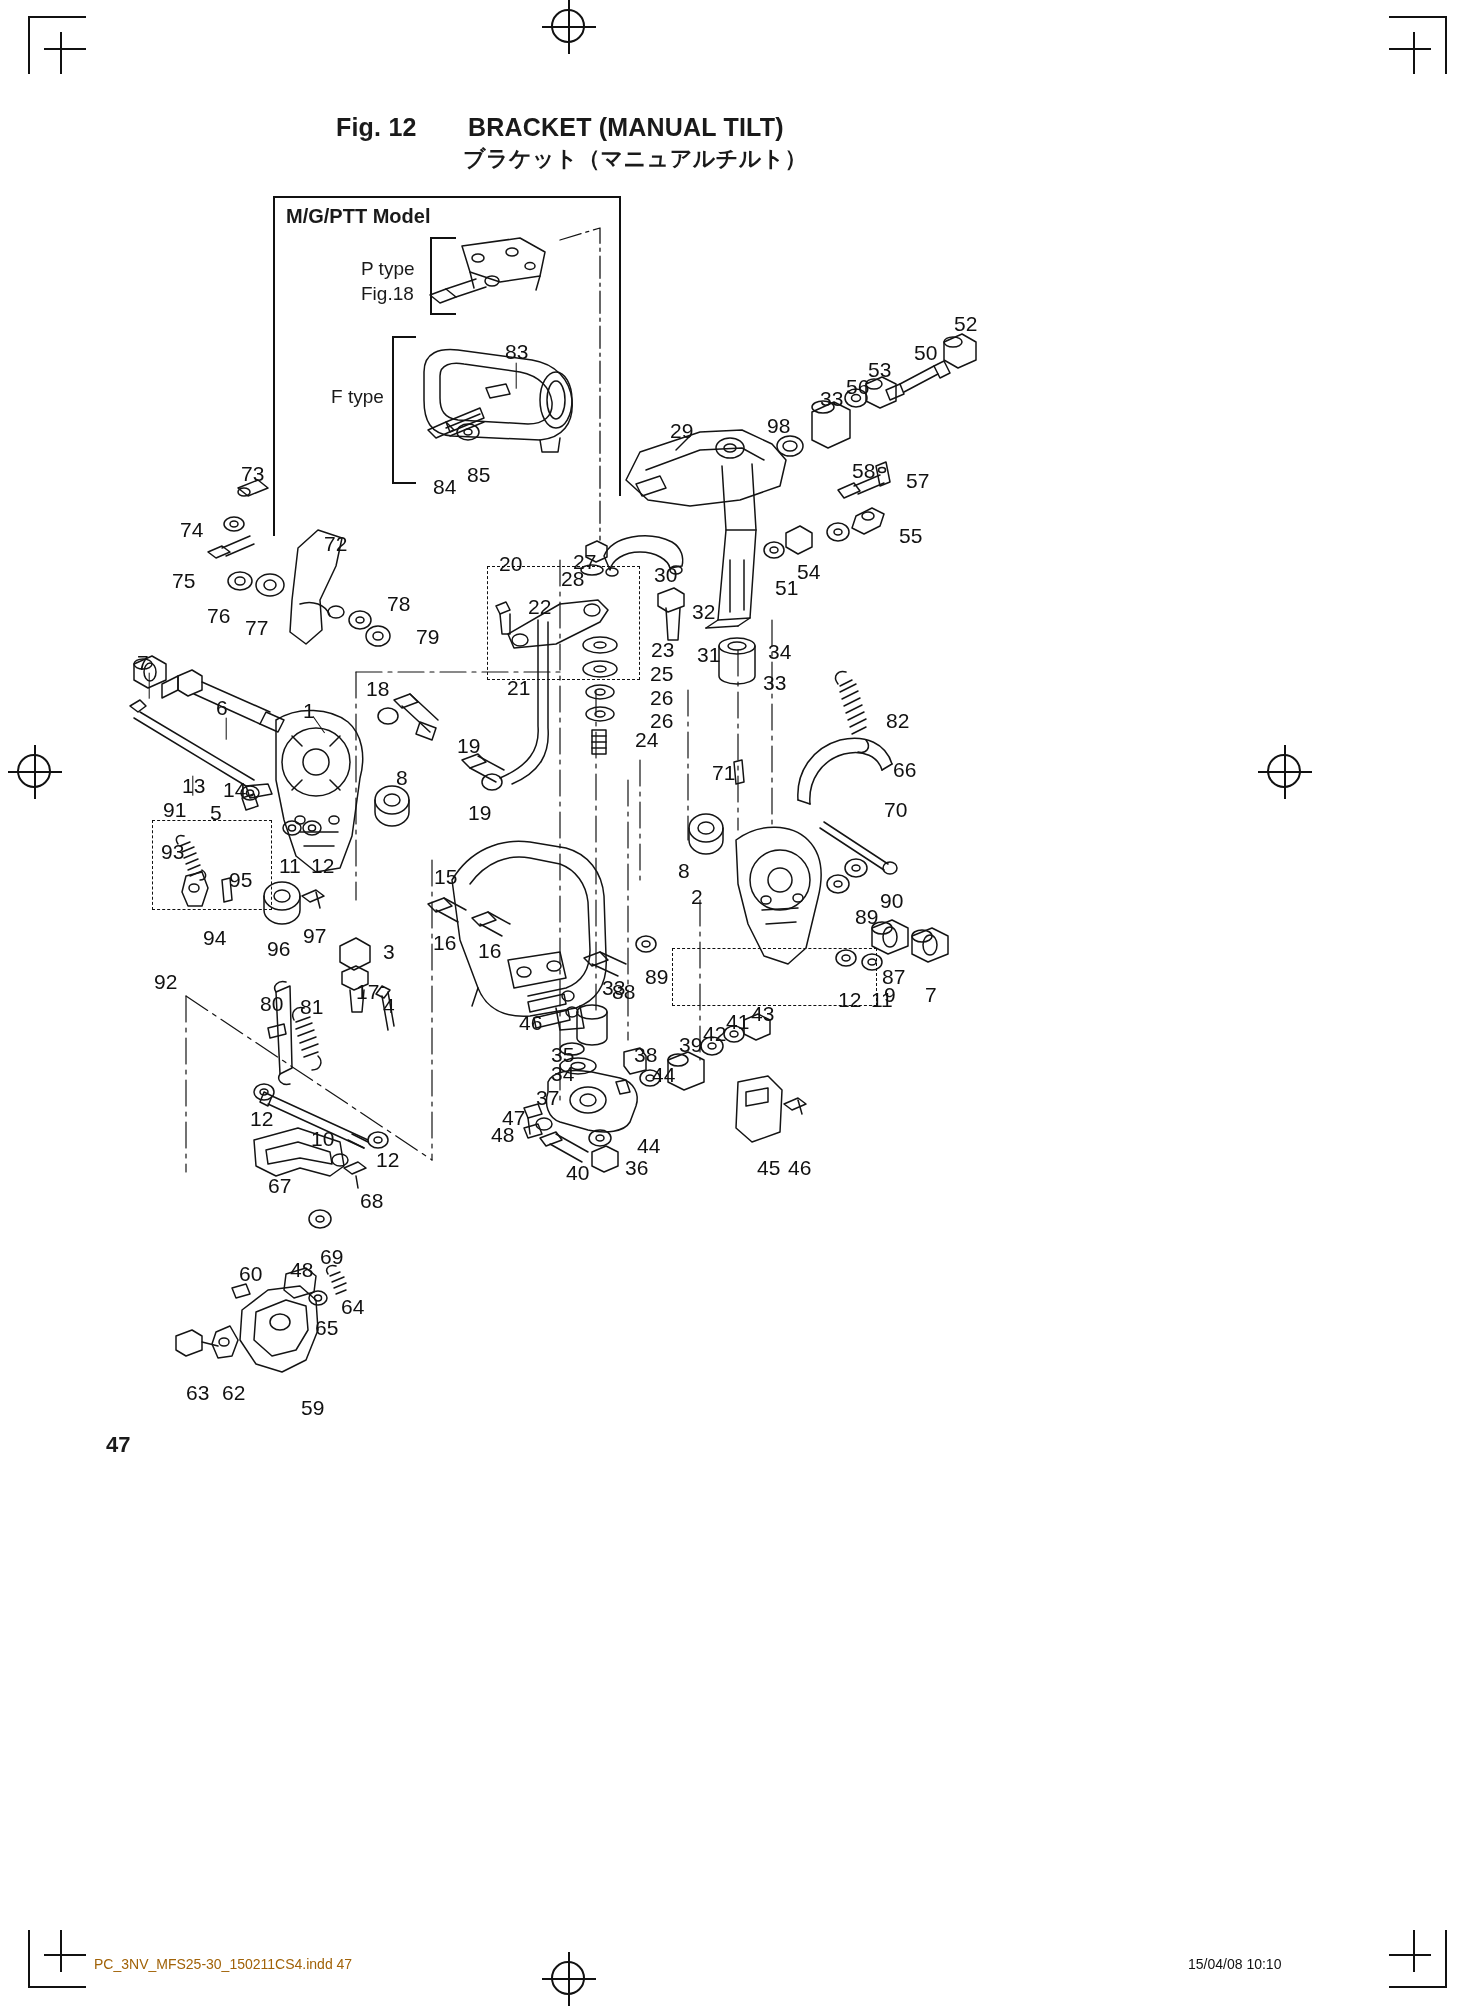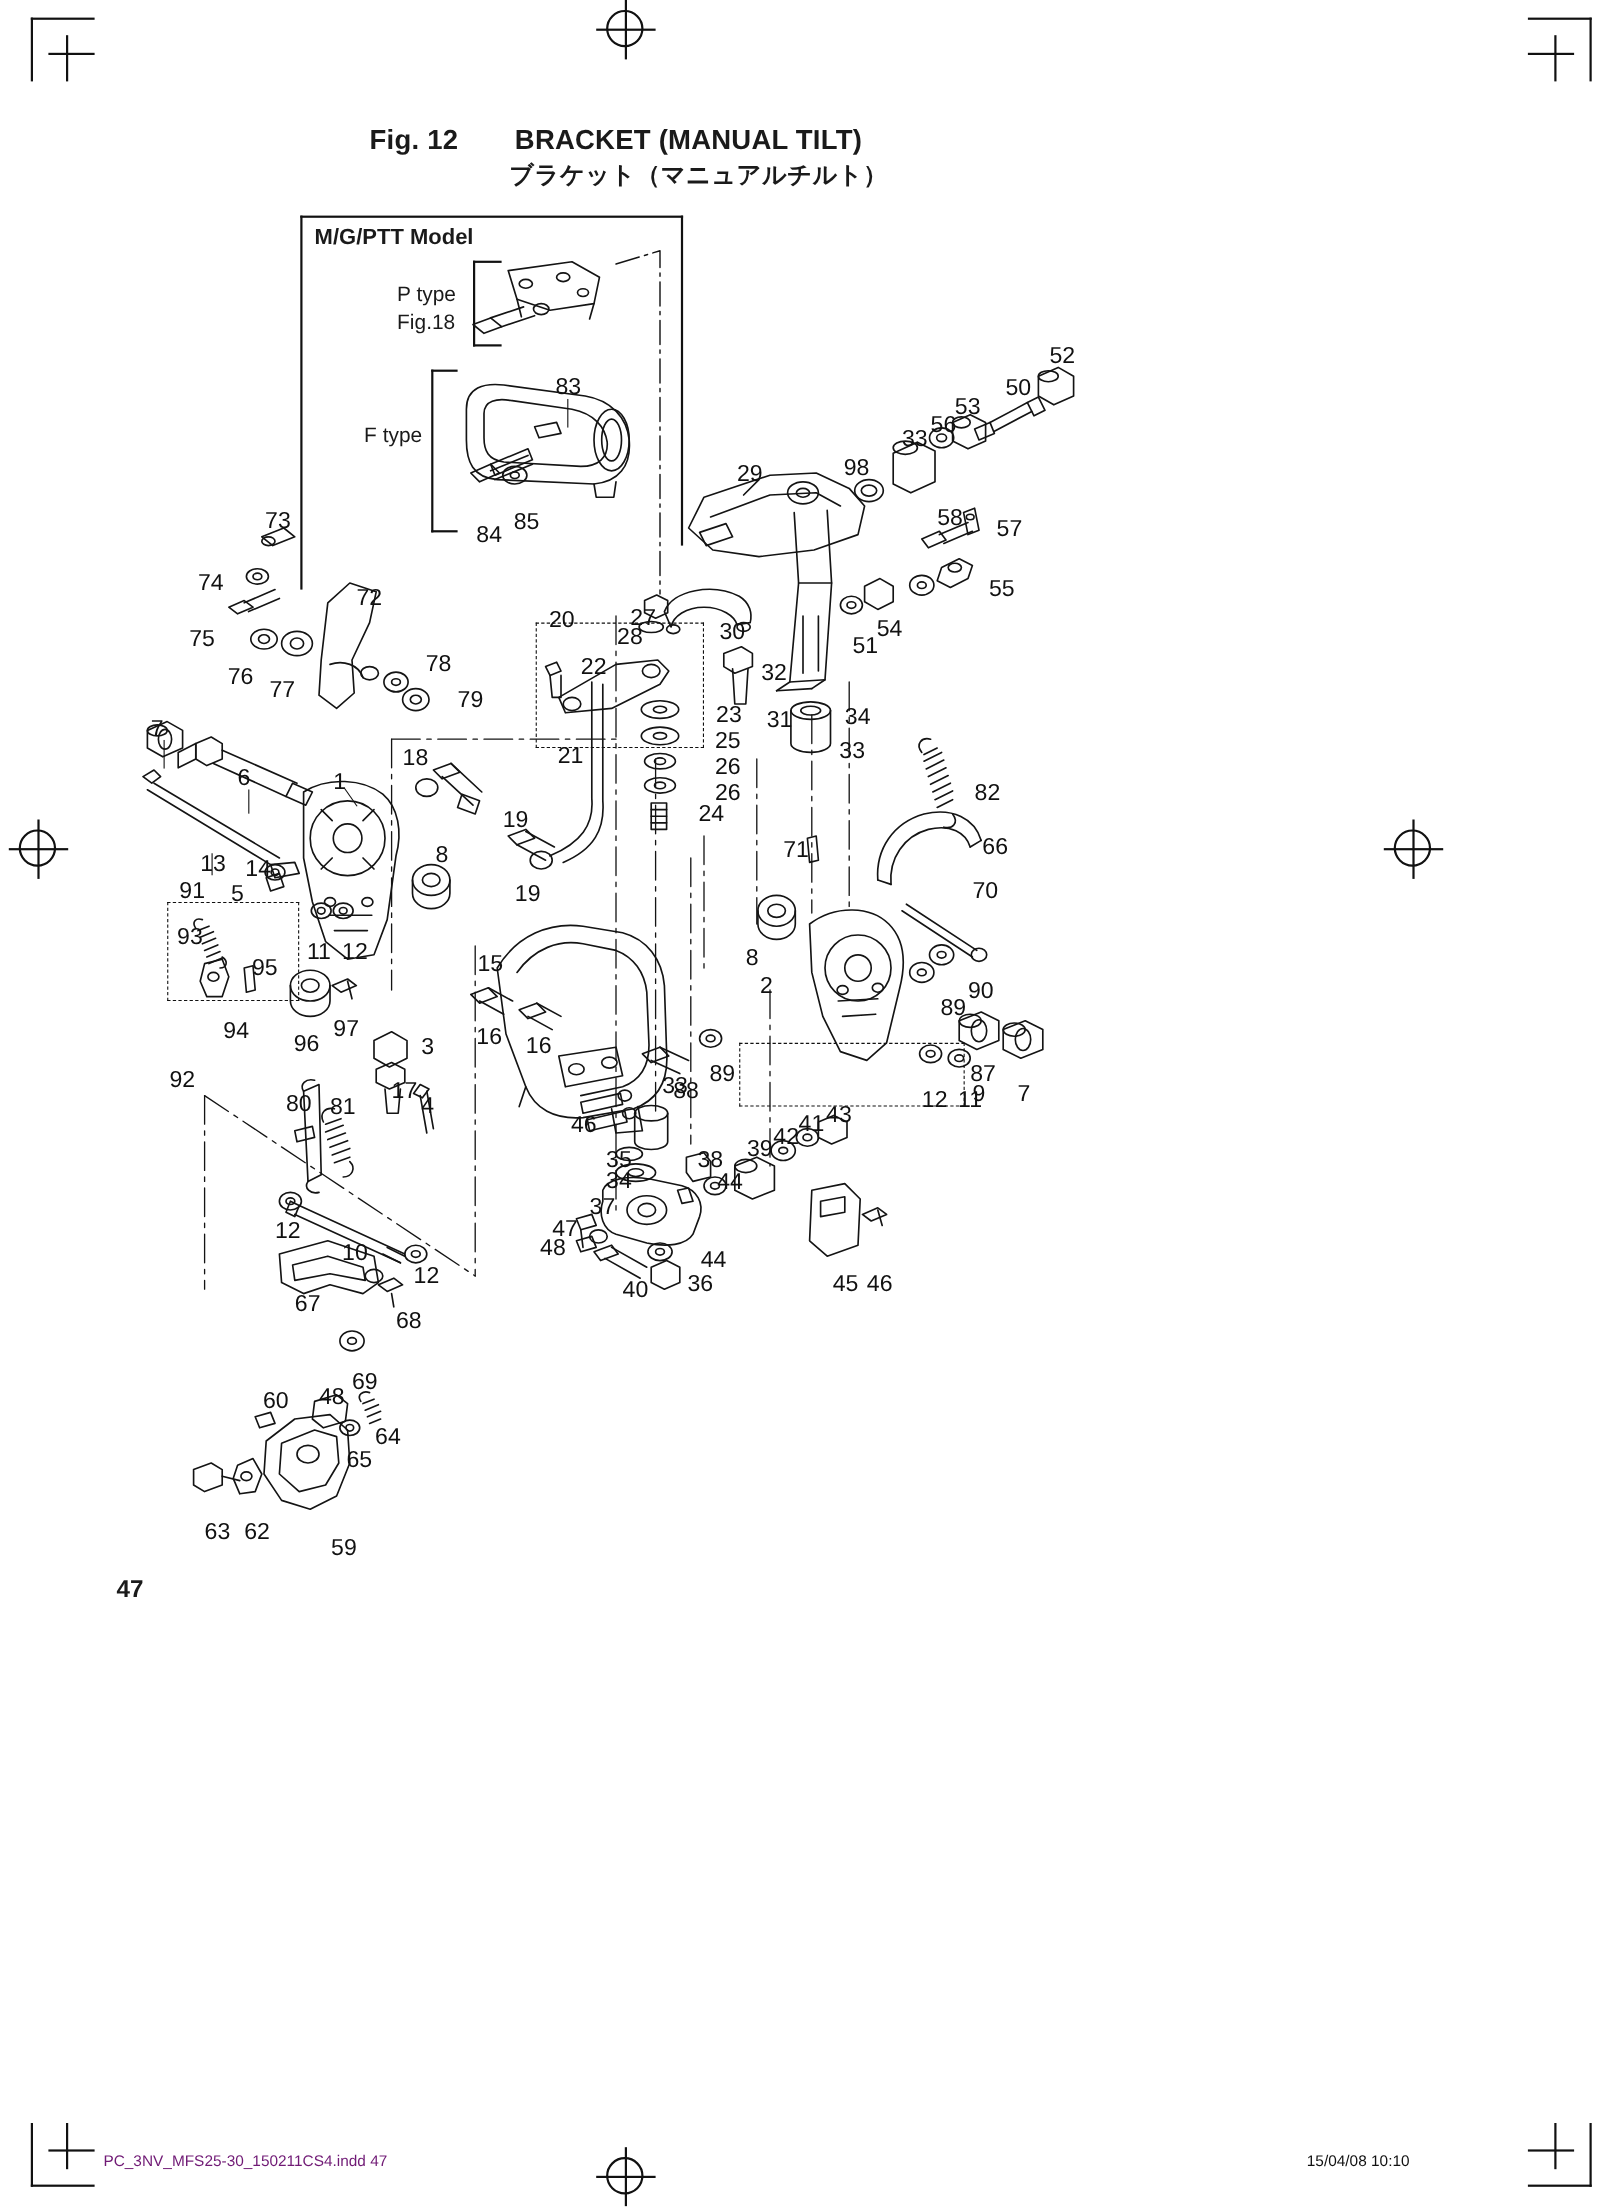--- a/index.html
+++ b/index.html
@@ -91,21 +91,21 @@
   
   #art{position:absolute;left:0;top:0;width:1475px;height:2006px;}
 
   
   .page-num{
     position:absolute;left:106px;top:1432px;
     font-size:22px;font-weight:bold;
   }
   .footer-left{
     position:absolute;left:94px;top:1956px;
-    font-size:14px;color:#701a75;
+    font-size:14px;color:#a16207;
   }
   .footer-right{
     position:absolute;left:1188px;top:1956px;
     font-size:14px;color:#111;
   }
 </style>
 </head>
 <body>
 
 <div id="page">

